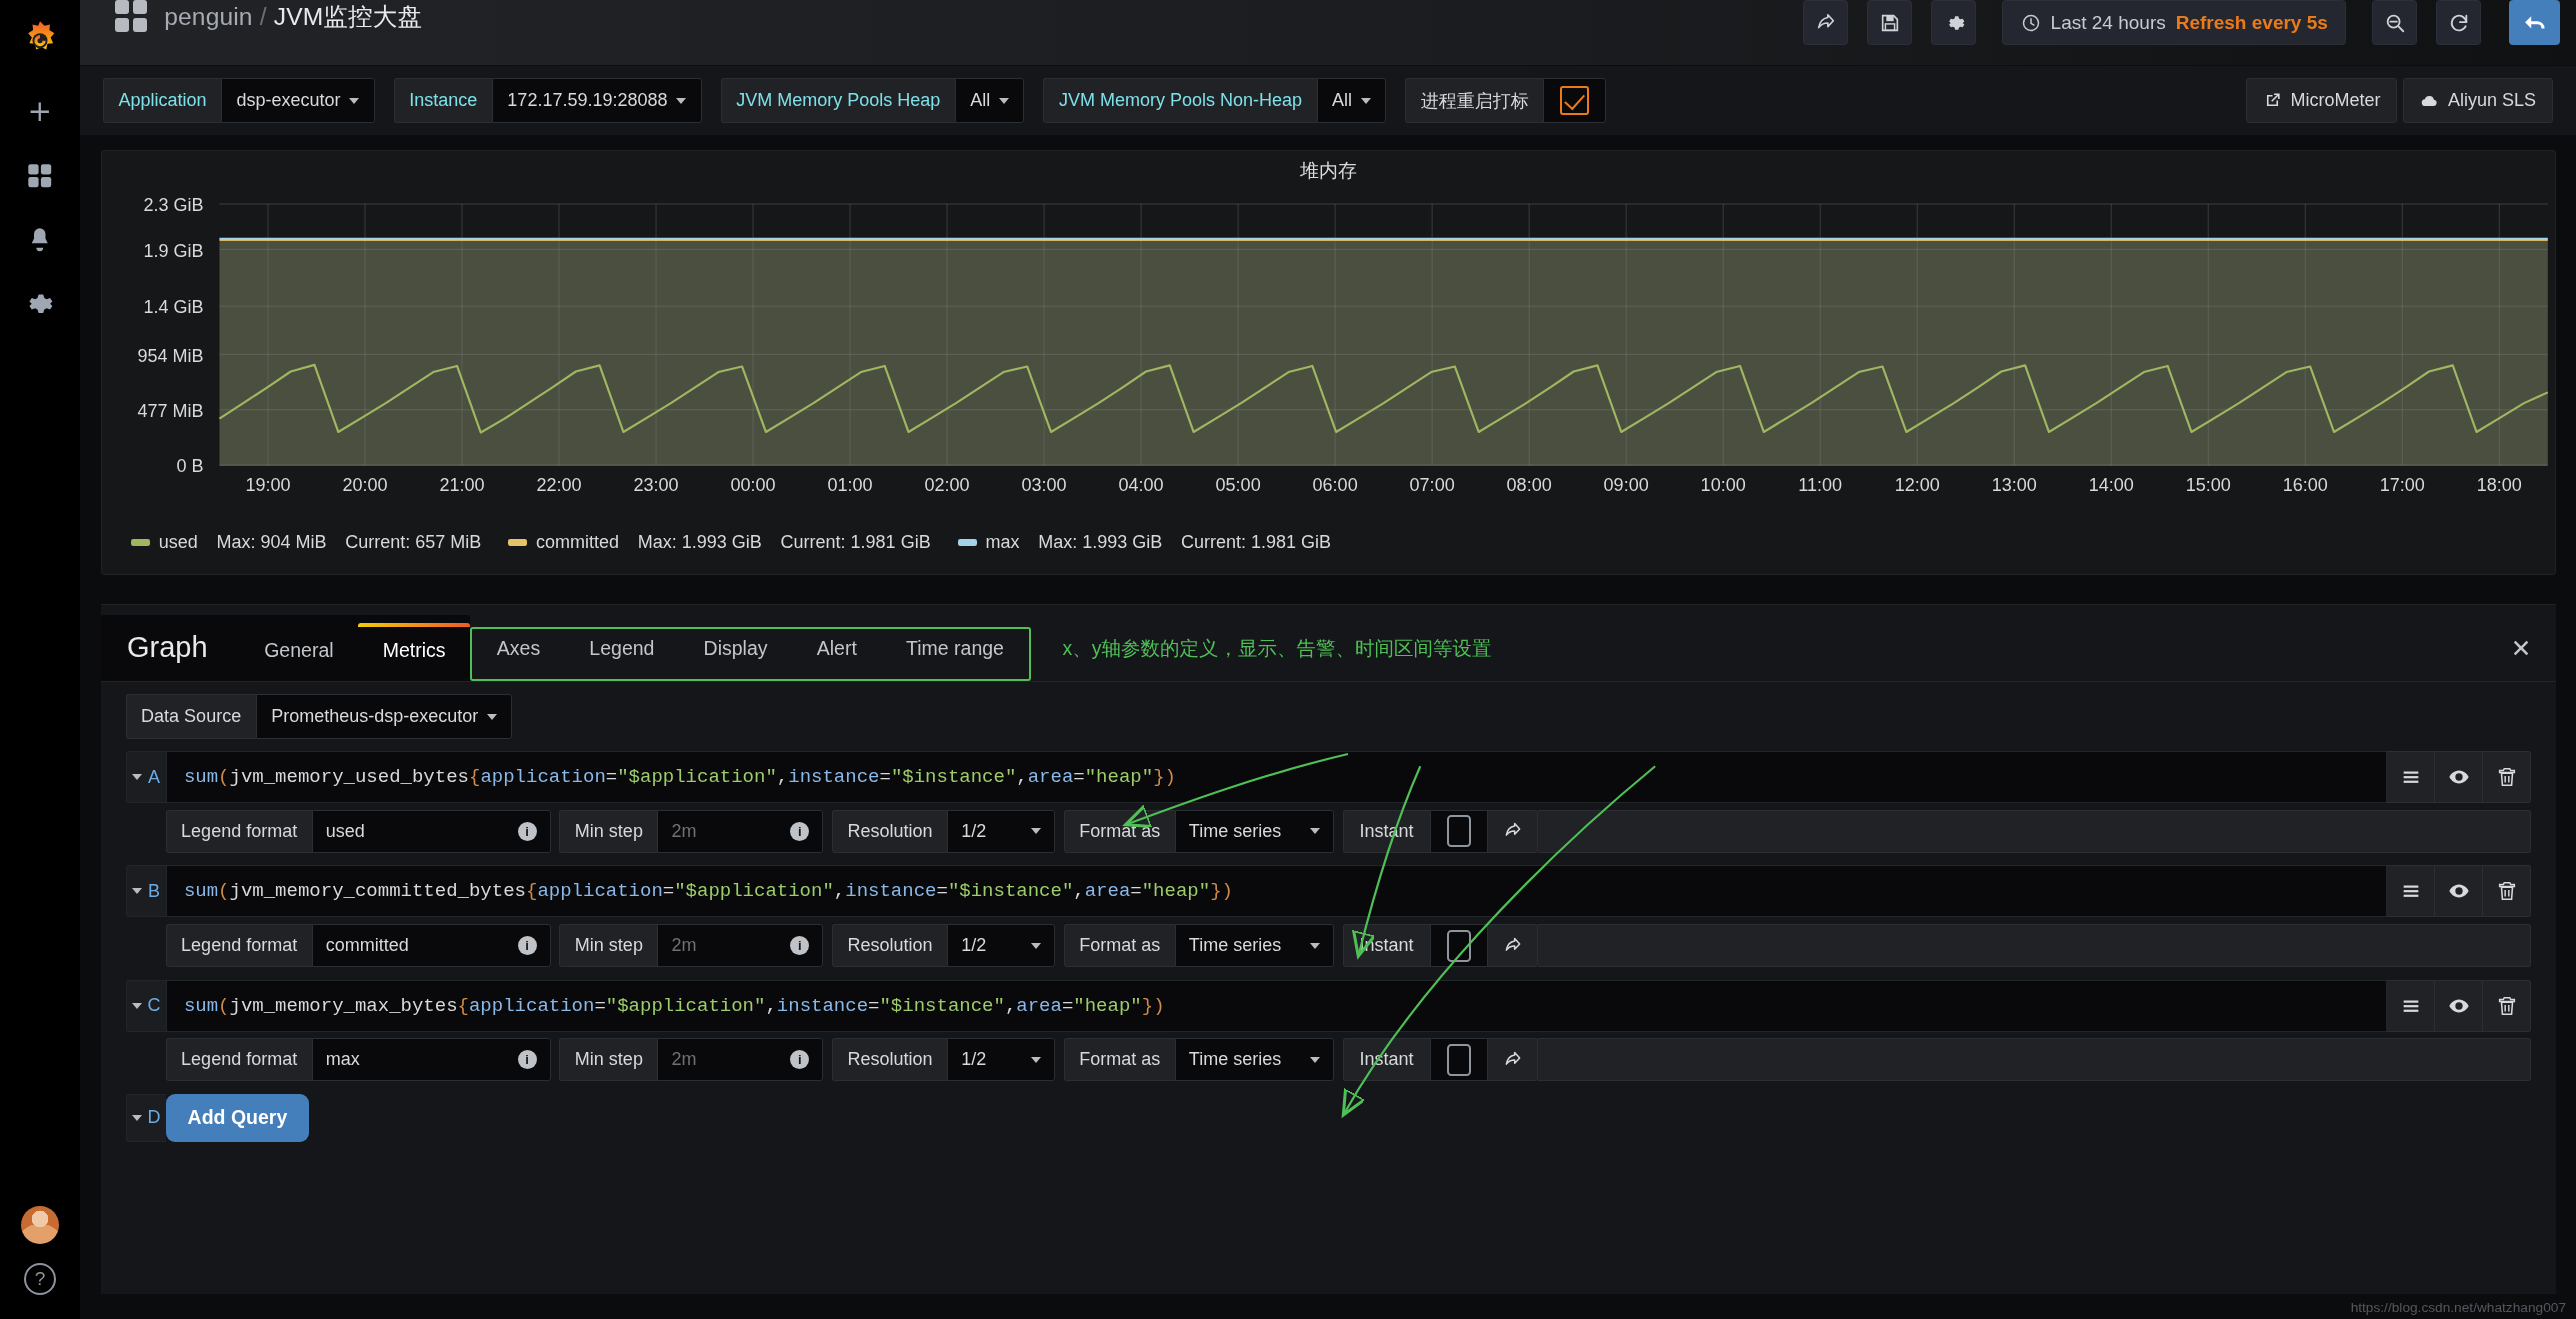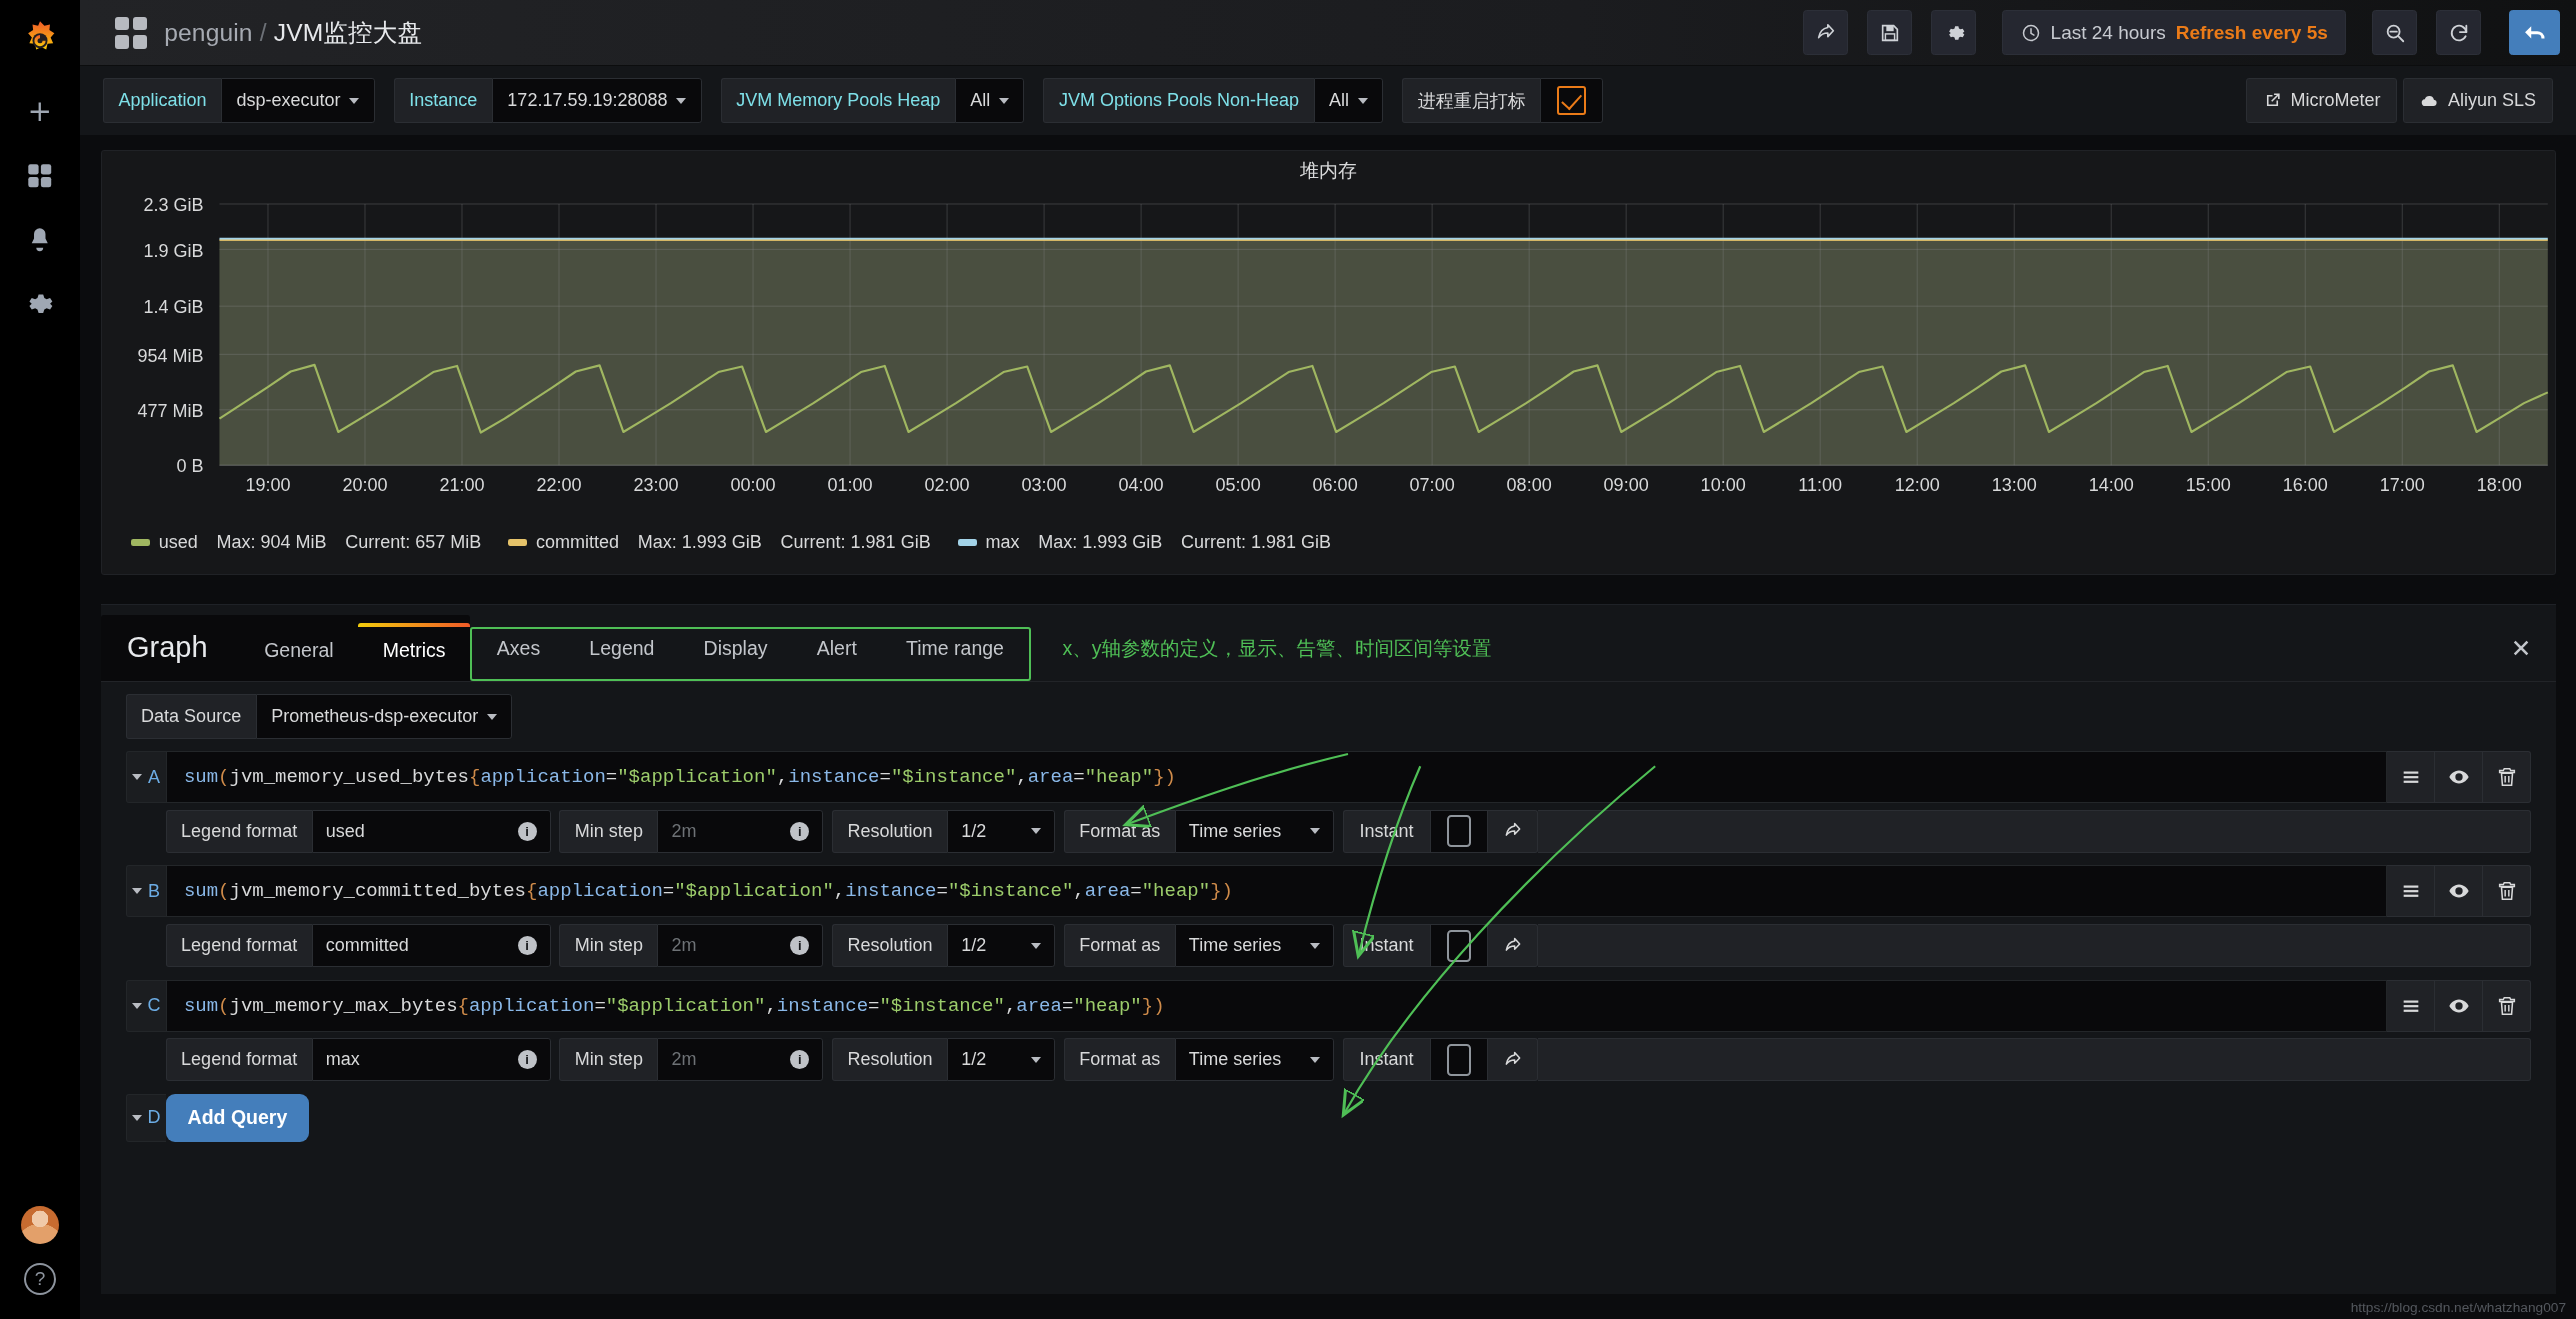--- a/index.html
+++ b/index.html
@@ -13,21 +13,21 @@
   #sidenav .spacer{flex:1 1 auto;}
   #sidenav .avatar{width:38px;height:38px;border-radius:50%;background:#c76b30;margin-bottom:19px;
      background-image:radial-gradient(circle at 50% 34%, #f0c9a8 0 26%, transparent 27%),
                       radial-gradient(circle at 50% 110%, #e3a06a 0 52%, transparent 53%);}
   #sidenav .helpicon{width:32px;height:32px;border:2.2px solid #8d949e;border-radius:50%;color:#8d949e;
      display:flex;align-items:center;justify-content:center;font-size:19px;margin-bottom:24.6px;cursor:pointer;}
 
   
   #topbar{position:absolute;left:80px;top:0;width:2496px;height:66px;background:#1f2125;
       background:linear-gradient(90deg,#222326 0%,#1b1c1f 60%,#101112 100%);
-      display:flex;align-items:center;border-bottom:0.7px solid #0c0d0e;}
+      display:flex;align-items:flex-start;border-bottom:0.7px solid #0c0d0e;}
   .tb-grid{width:32px;height:32px;margin-left:35px;margin-right:17.3px;display:grid;grid-template-columns:1fr 1fr;grid-template-rows:1fr 1fr;gap:4.3px;}
   .tb-grid i{background:#b7bac0;border-radius:2.9px;display:block;}
   .crumb{font-size:24.6px;color:#a6aab2;letter-spacing:0.1px;}
   .crumb .sep{color:#6d7177;margin:0 7.2px;}
   .crumb .cur{color:#e7e9ec;}
   .tb-right{margin-left:auto;display:flex;align-items:center;gap:19px;padding-right:16px;}
   .tbtn{height:45px;min-width:45px;padding:0 10px;background:#252730;border:0.7px solid #2c2f38;border-radius:3.6px;
       display:flex;align-items:center;justify-content:center;color:#cfd2d7;cursor:pointer;}
   .timepick{height:45px;background:#252730;border:0.7px solid #2c2f38;border-radius:3.6px;display:flex;align-items:center;
       gap:10px;padding:0 17.3px;cursor:pointer;margin:0 7.2px;}
@@ -242,21 +242,21 @@
 
   <div class="vargroup">
     <div class="varlabel">JVM Memory Pools Heap</div>
     <div class="varvalue">
       <span>All</span>
       <span class="caret"></span>
     </div>
   </div>
 
   <div class="vargroup">
-    <div class="varlabel">JVM Options Pools Non-Heap</div>
+    <div class="varlabel">JVM Memory Pools Non-Heap</div>
     <div class="varvalue">
       <span>All</span>
       <span class="caret"></span>
     </div>
   </div>
 
   <div class="vargroup">
     <div class="varlabel plain">进程重启打标</div>
     <div class="varcheck">
       <span class="chk-orange"></span>

